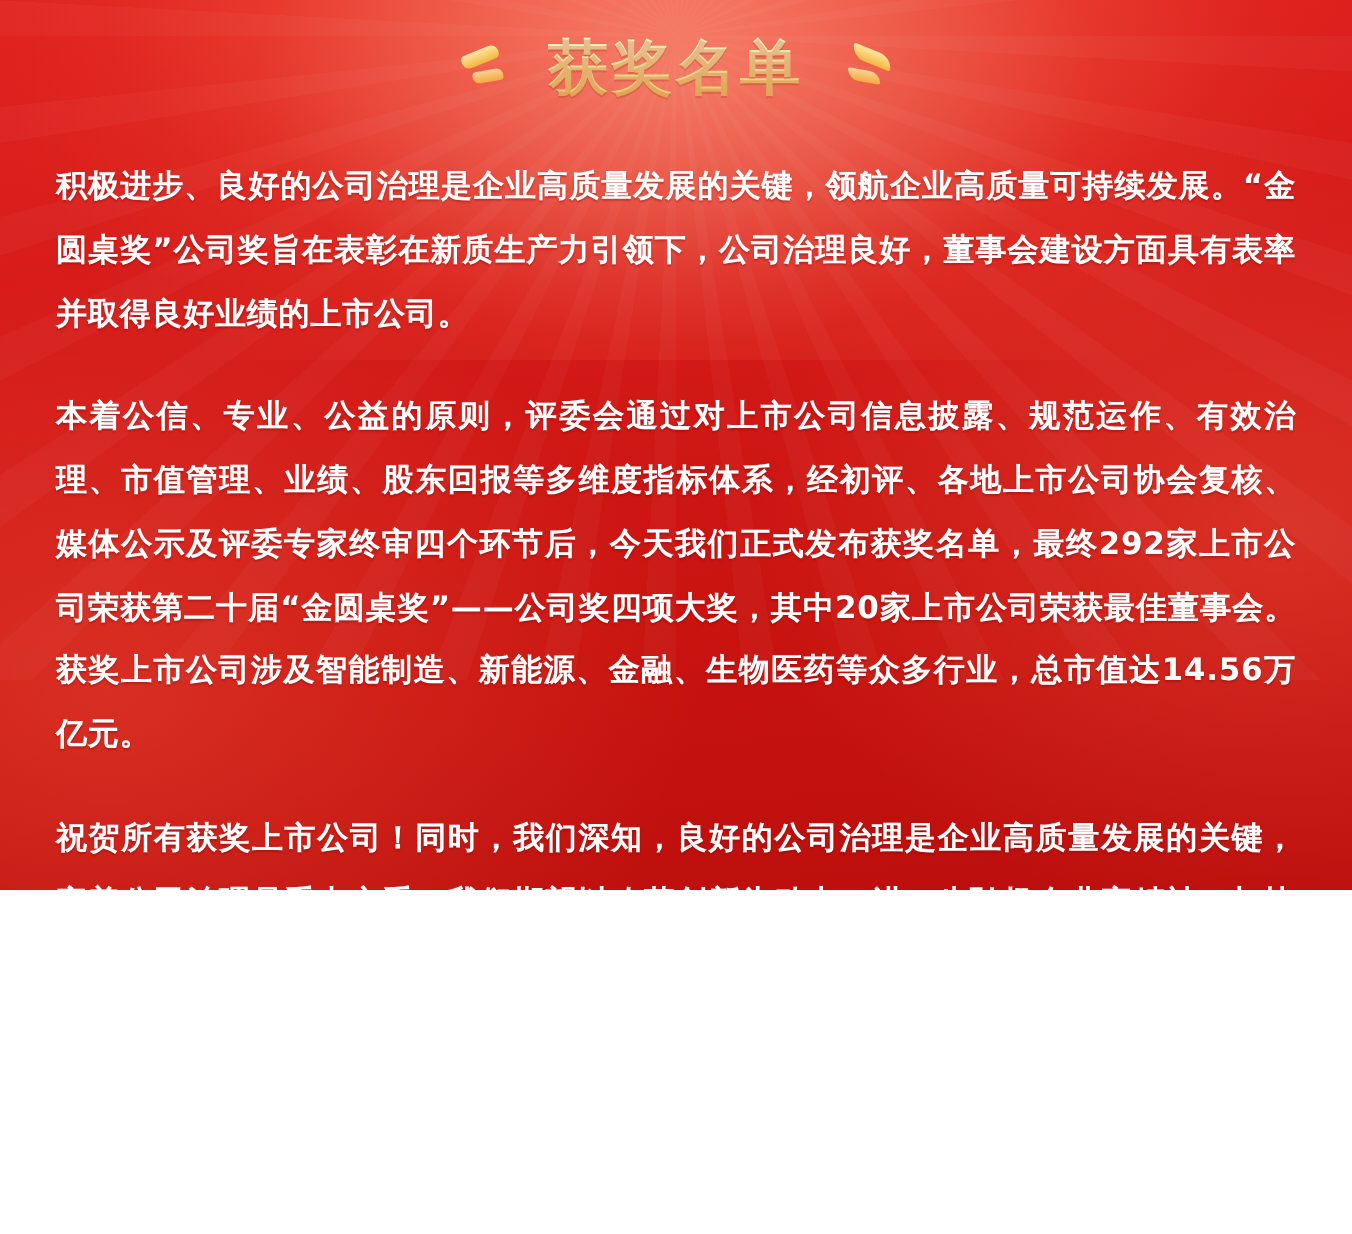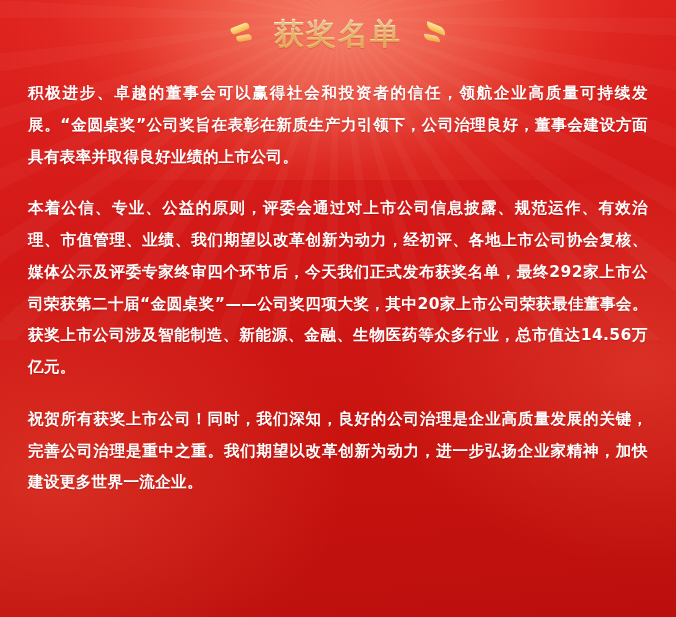--- a/index.html
+++ b/index.html
@@ -8,21 +8,21 @@
   }
   body {
     width: 676px;
     height: 617px;
     overflow: hidden;
     font-family: "Liberation Sans", sans-serif;
   }
   .page {
     position: relative;
     width: 676px;
-    height: 617px;
+    height: 445px;
     background:
       radial-gradient(ellipse 520px 260px at 50% 0%, rgba(255,120,90,0.55) 0%, rgba(230,40,35,0.15) 55%, rgba(200,20,22,0) 75%),
       radial-gradient(ellipse 420px 300px at 8% 78%, rgba(255,110,80,0.30) 0%, rgba(200,20,22,0) 70%),
       radial-gradient(ellipse 380px 280px at 95% 60%, rgba(255,120,90,0.28) 0%, rgba(200,20,22,0) 70%),
       linear-gradient(175deg, #e0231f 0%, #d41a18 35%, #c8130f 70%, #bb0f0d 100%);
     box-sizing: border-box;
     overflow: hidden;
   }
   
   .rays {
@@ -137,17 +137,17 @@
       </span>
       <span class="title">获奖名单</span>
       <span class="ribbon right">
         <i></i>
           <i></i>
       </span>
     </div>
   </div>
 
   <div class="content">
-    <p class="para">积极进步、卓越的董事会可以赢得社会和投资者的信任，领航企业高质量可持续发展。“金圆桌奖”公司奖旨在表彰在新质生产力引领下，公司治理良好，董事会建设方面具有表率并取得良好业绩的上市公司。</p>
-    <p class="para">本着公信、专业、公益的原则，评委会通过对上市公司信息披露、规范运作、有效治理、市值管理、业绩、我们期望以改革创新为动力，经初评、各地上市公司协会复核、媒体公示及评委专家终审四个环节后，今天我们正式发布获奖名单，最终292家上市公司荣获第二十届“金圆桌奖”——公司奖四项大奖，其中20家上市公司荣获最佳董事会。获奖上市公司涉及智能制造、新能源、金融、生物医药等众多行业，总市值达14.56万亿元。</p>
+    <p class="para">积极进步、良好的公司治理是企业高质量发展的关键，领航企业高质量可持续发展。“金圆桌奖”公司奖旨在表彰在新质生产力引领下，公司治理良好，董事会建设方面具有表率并取得良好业绩的上市公司。</p>
+    <p class="para">本着公信、专业、公益的原则，评委会通过对上市公司信息披露、规范运作、有效治理、市值管理、业绩、股东回报等多维度指标体系，经初评、各地上市公司协会复核、媒体公示及评委专家终审四个环节后，今天我们正式发布获奖名单，最终292家上市公司荣获第二十届“金圆桌奖”——公司奖四项大奖，其中20家上市公司荣获最佳董事会。获奖上市公司涉及智能制造、新能源、金融、生物医药等众多行业，总市值达14.56万亿元。</p>
     <p class="para">祝贺所有获奖上市公司！同时，我们深知，良好的公司治理是企业高质量发展的关键，完善公司治理是重中之重。我们期望以改革创新为动力，进一步弘扬企业家精神，加快建设更多世界一流企业。</p>
   </div>
 </div>
 
 </body></html>

